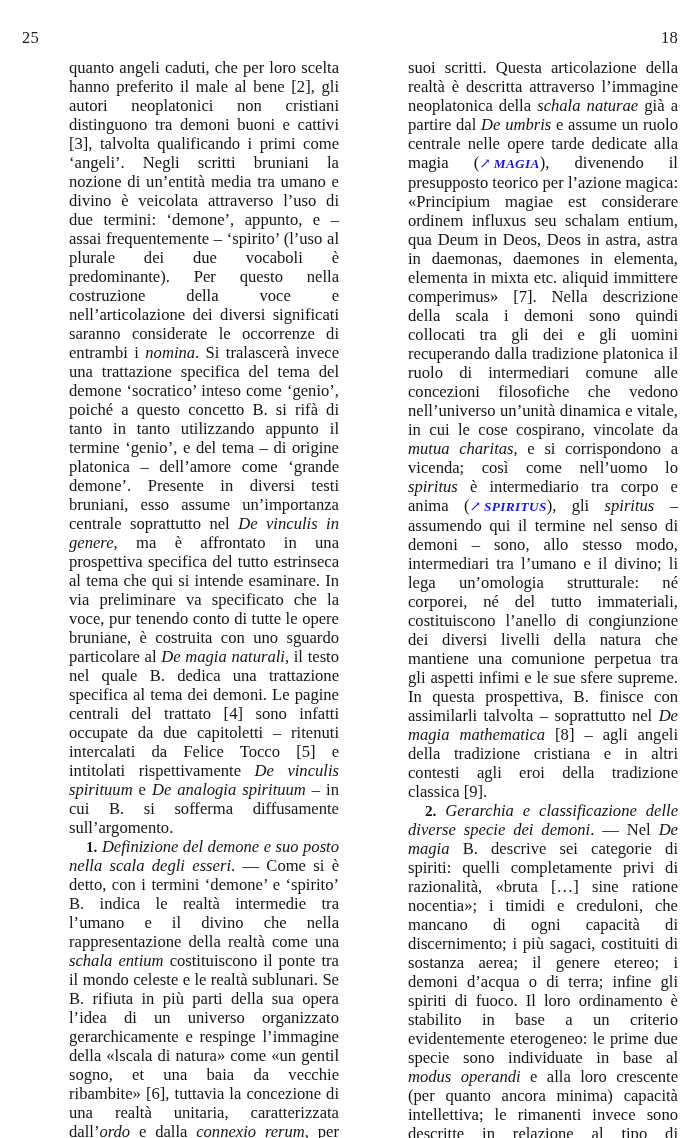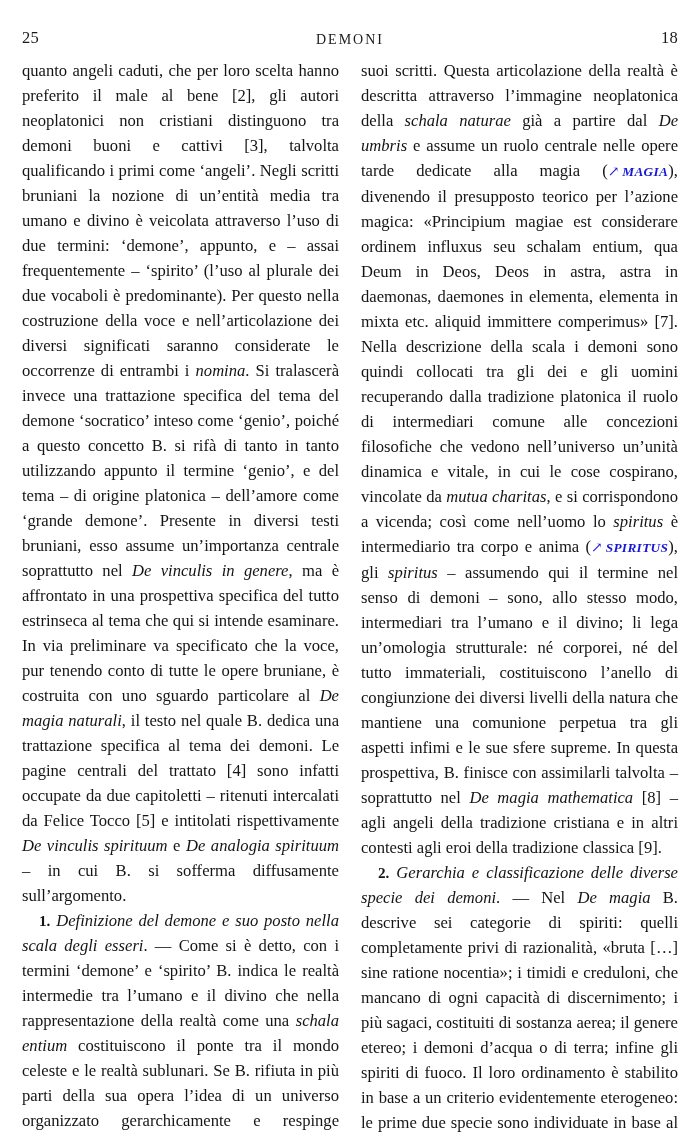--- a/index.html
+++ b/index.html
@@ -55,25 +55,26 @@
     left: 22px;
     top: 58px;
     width: 656px;
     height: 1032px;
     display: flex;
     gap: 22px;
   }
   .col {
     width: 317px;
     font-size: 16.6px;
-    line-height: 25px;
+    line-height: 19px;
     text-align: justify;
     text-justify: inter-word;
     hyphens: manual;
     color: #141414;
+    margin-left: 47px;
   }
   .col p {
     margin: 0;
   }
   .col p.indent {
     text-indent: 17px;
   }
 
   i, .it { font-style: italic; }
 
@@ -98,21 +99,20 @@
     letter-spacing: 0;
   }
 </style>
 </head>
 <body>
 
 <div class="page">
 
   <div class="running-head">
     <span class="folio">25</span>
-    <span class="head-title">DEMONI</span>
     <span class="folio">18</span>
   </div>
 
   <div class="columns">
     <div class="col" id="col-left">
         <p>quanto angeli caduti, che per loro scelta hanno preferito il male al bene [2], gli autori neoplatonici non cristiani distinguono tra demoni buoni e cattivi [3], talvolta qualificando i primi come ‘angeli’. Negli scritti bruniani la nozione di un’entità media tra umano e divino è veicolata attraverso l’uso di due termini: ‘demone’, appunto, e – assai frequentemente – ‘spirito’ (l’uso al plurale dei due vocaboli è predominante). Per questo nella costruzione della voce e nell’articolazione dei diversi significati saranno considerate le occorrenze di entrambi i <i>nomina</i>. Si tralascerà invece una trattazione specifica del tema del demone ‘socratico’ inteso come ‘genio’, poiché a questo concetto B. si rifà di tanto in tanto utilizzando appunto il termine ‘genio’, e del tema – di origine platonica – dell’amore come ‘grande demone’. Presente in diversi testi bruniani, esso assume un’importanza centrale soprattutto nel <i>De vinculis in genere</i>, ma è affrontato in una prospettiva specifica del tutto estrinseca al tema che qui si intende esaminare. In via preliminare va specificato che la voce, pur tenendo conto di tutte le opere bruniane, è costruita con uno sguardo particolare al <i>De magia naturali</i>, il testo nel quale B. dedica una trattazione specifica al tema dei demoni. Le pagine centrali del trattato [4] sono infatti occupate da due capitoletti – ritenuti intercalati da Felice Tocco [5] e intitolati rispettivamente <i>De vinculis spirituum</i> e <i>De analogia spirituum</i> – in cui B. si sofferma diffusamente sull’argomento.</p>
         <p class="indent"><span class="secnum">1.</span> <i>Definizione del demone e suo posto nella scala degli esseri</i>. — Come si è detto, con i termini ‘demone’ e ‘spirito’ B. indica le realtà intermedie tra l’umano e il divino che nella rappresentazione della realtà come una <i>schala entium</i> costituiscono il ponte tra il mondo celeste e le realtà sublunari. Se B. rifiuta in più parti della sua opera l’idea di un universo organizzato gerarchicamente e respinge l’immagine della «lscala di natura» come «un gentil sogno, et una baia da vecchie ribambite» [6], tuttavia la concezione di una realtà unitaria, caratterizzata dall’<i>ordo</i> e dalla <i>connexio rerum</i>, per cui le cose inferiori, a ogni livello, si elevano verso le superiori attraverso le intermedie, è costantemente presente nei</p>
       </div>
     <div class="col" id="col-right">
         <p>suoi scritti. Questa articolazione della realtà è descritta attraverso l’immagine neoplatonica della <i>schala naturae</i> già a partire dal <i>De umbris</i> e assume un ruolo centrale nelle opere tarde dedicate alla magia (<span class="xref"><span class="arrow">↗ </span><span>MAGIA</span></span>), divenendo il presupposto teorico per l’azione magica: «Principium magiae est considerare ordinem influxus seu schalam entium, qua Deum in Deos, Deos in astra, astra in daemonas, daemones in elementa, elementa in mixta etc. aliquid immittere comperimus» [7]. Nella descrizione della scala i demoni sono quindi collocati tra gli dei e gli uomini recuperando dalla tradizione platonica il ruolo di intermediari comune alle concezioni filosofiche che vedono nell’universo un’unità dinamica e vitale, in cui le cose cospirano, vincolate da <i>mutua charitas</i>, e si corrispondono a vicenda; così come nell’uomo lo <i>spiritus</i> è intermediario tra corpo e anima (<span class="xref"><span class="arrow">↗ </span><span>SPIRITUS</span></span>), gli <i>spiritus</i> – assumendo qui il termine nel senso di demoni – sono, allo stesso modo, intermediari tra l’umano e il divino; li lega un’omologia strutturale: né corporei, né del tutto immateriali, costituiscono l’anello di congiunzione dei diversi livelli della natura che mantiene una comunione perpetua tra gli aspetti infimi e le sue sfere supreme. In questa prospettiva, B. finisce con assimilarli talvolta – soprattutto nel <i>De magia mathematica</i> [8] – agli angeli della tradizione cristiana e in altri contesti agli eroi della tradizione classica [9].</p>

